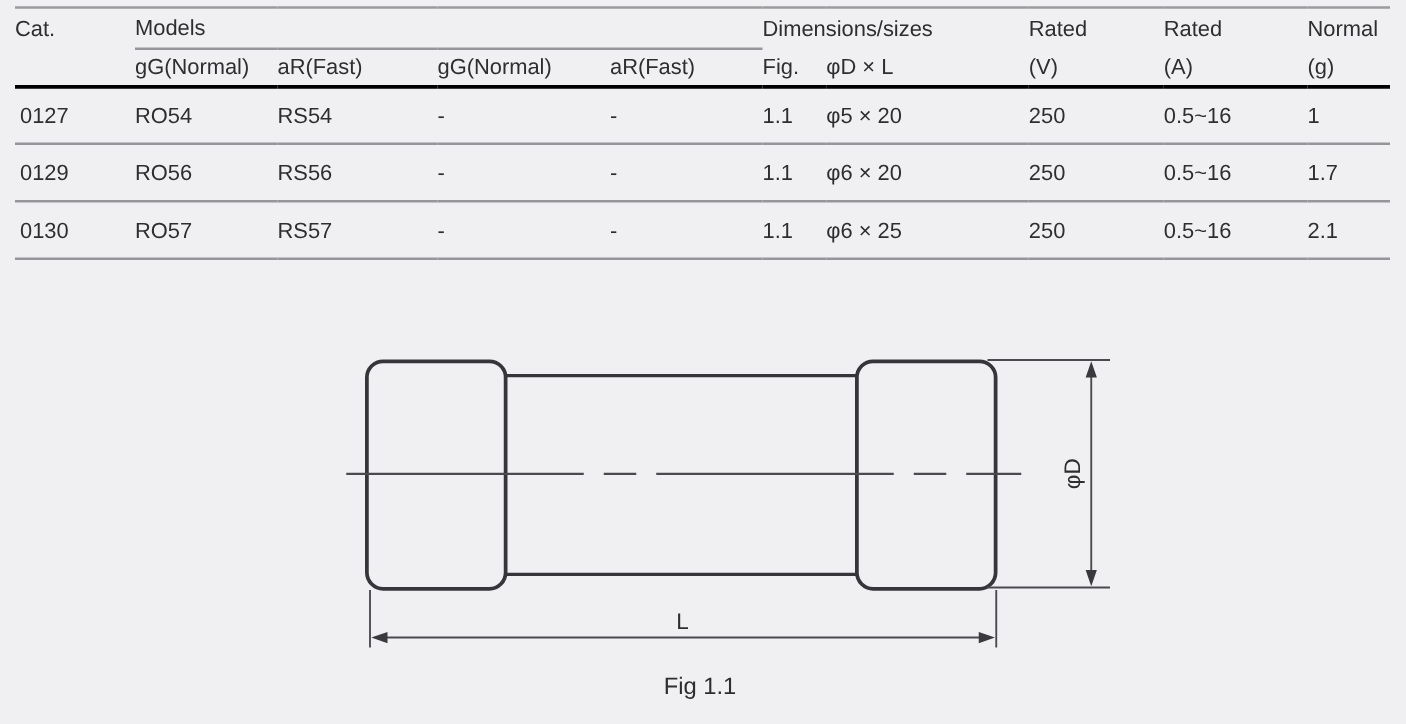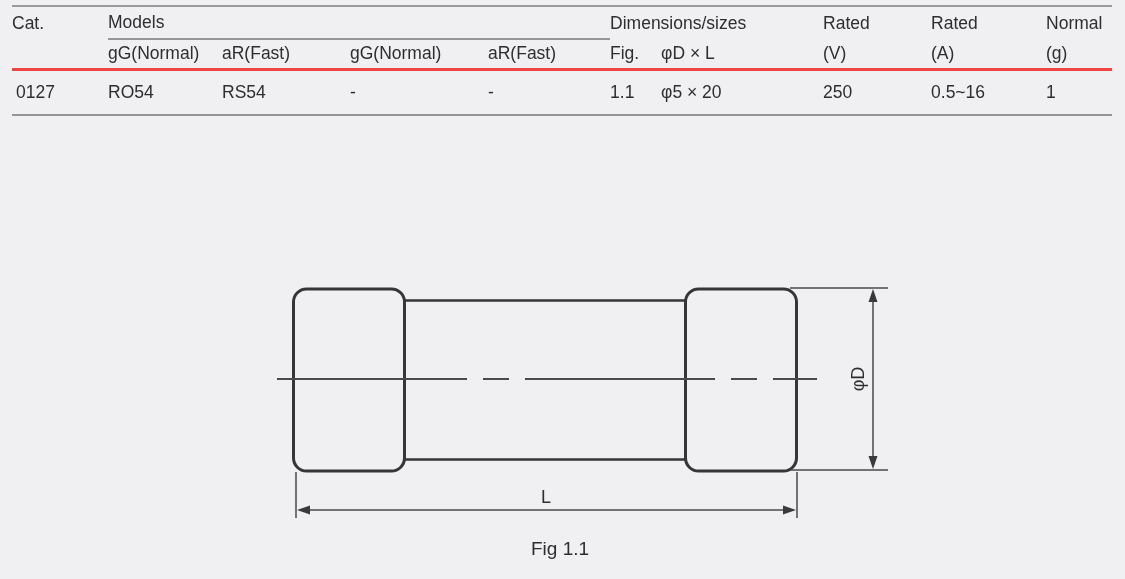--- a/index.html
+++ b/index.html
@@ -24,21 +24,21 @@
   table.spec-table th, table.spec-table td {
     font-weight: normal; text-align: left;
     padding: 0; vertical-align: middle;
     white-space: nowrap; overflow: visible;
   }
   tr.hr-a { height: 33px; }
   tr.hr-b { height: 28px; }
   tr.hr-c { height: 30px; }
   tbody tr { height: 46px; }
   .ul { border-bottom: 2px solid #96969a; }
-  tr.hr-c th { border-bottom: 3px solid #ef4444; margin-top: 36px; }
+  tr.hr-c th { border-bottom: 3px solid #000000; margin-top: 36px; }
   tbody td { border-bottom: 2px solid #96969a; }
   tbody tr.last td { border-bottom: 2px solid #5a5a5f; }
   .c1 { padding-left: 8px; }
   tbody td.cat { padding-left: 4px; }
   td.dash { padding-left: 6px; }
   td.dxl { padding-left: 10px; }
   td.wt, th.gunit { padding-left: 24px; }
 
   
   svg.figure { position: absolute; left: 0; top: 260px; }
@@ -90,20 +90,44 @@
         <td>RO54</td>
         <td>RS54</td>
         <td class="dash">-</td>
         <td class="dash">-</td>
         <td>1.1</td>
         <td class="dxl">φ5 × 20</td>
         <td>250</td>
         <td>0.5~16</td>
         <td class="wt">1</td>
       </tr>
+      <tr>
+        <td class="cat">0129</td>
+        <td>RO56</td>
+        <td>RS56</td>
+        <td class="dash">-</td>
+        <td class="dash">-</td>
+        <td>1.1</td>
+        <td class="dxl">φ6 × 20</td>
+        <td>250</td>
+        <td>0.5~16</td>
+        <td class="wt">1.7</td>
+      </tr>
+      <tr>
+        <td class="cat">0130</td>
+        <td>RO57</td>
+        <td>RS57</td>
+        <td class="dash">-</td>
+        <td class="dash">-</td>
+        <td>1.1</td>
+        <td class="dxl">φ6 × 25</td>
+        <td>250</td>
+        <td>0.5~16</td>
+        <td class="wt">2.1</td>
+      </tr>
     </tbody>
   </table>
 
   <svg class="figure" width="1125" height="319" viewBox="0 260 1125 319">
 
     <line x1="404" y1="300.5" x2="686" y2="300.5" stroke="#36363a" stroke-width="2.5"></line>
     <line x1="404" y1="459.5" x2="686" y2="459.5" stroke="#36363a" stroke-width="2.5"></line>
 
     <rect x="293.5" y="289" width="111" height="182" rx="13" fill="#f0f0f2" stroke="#36363a" stroke-width="3"></rect>
     <rect x="685.5" y="289" width="111" height="182" rx="13" fill="#f0f0f2" stroke="#36363a" stroke-width="3"></rect>

